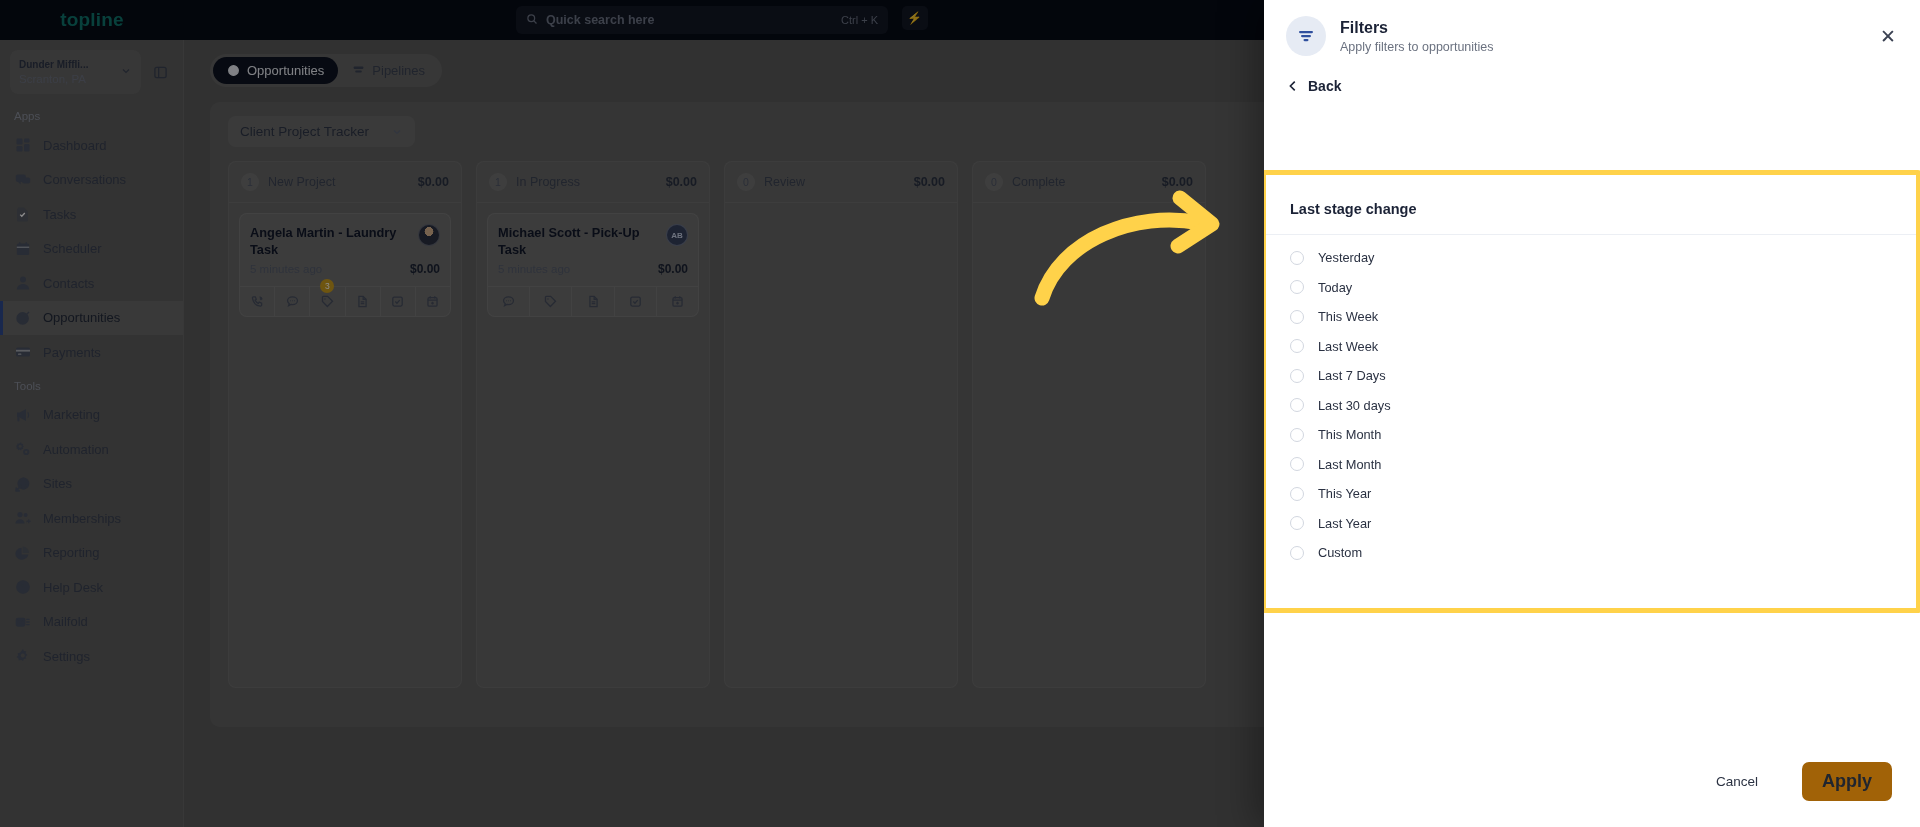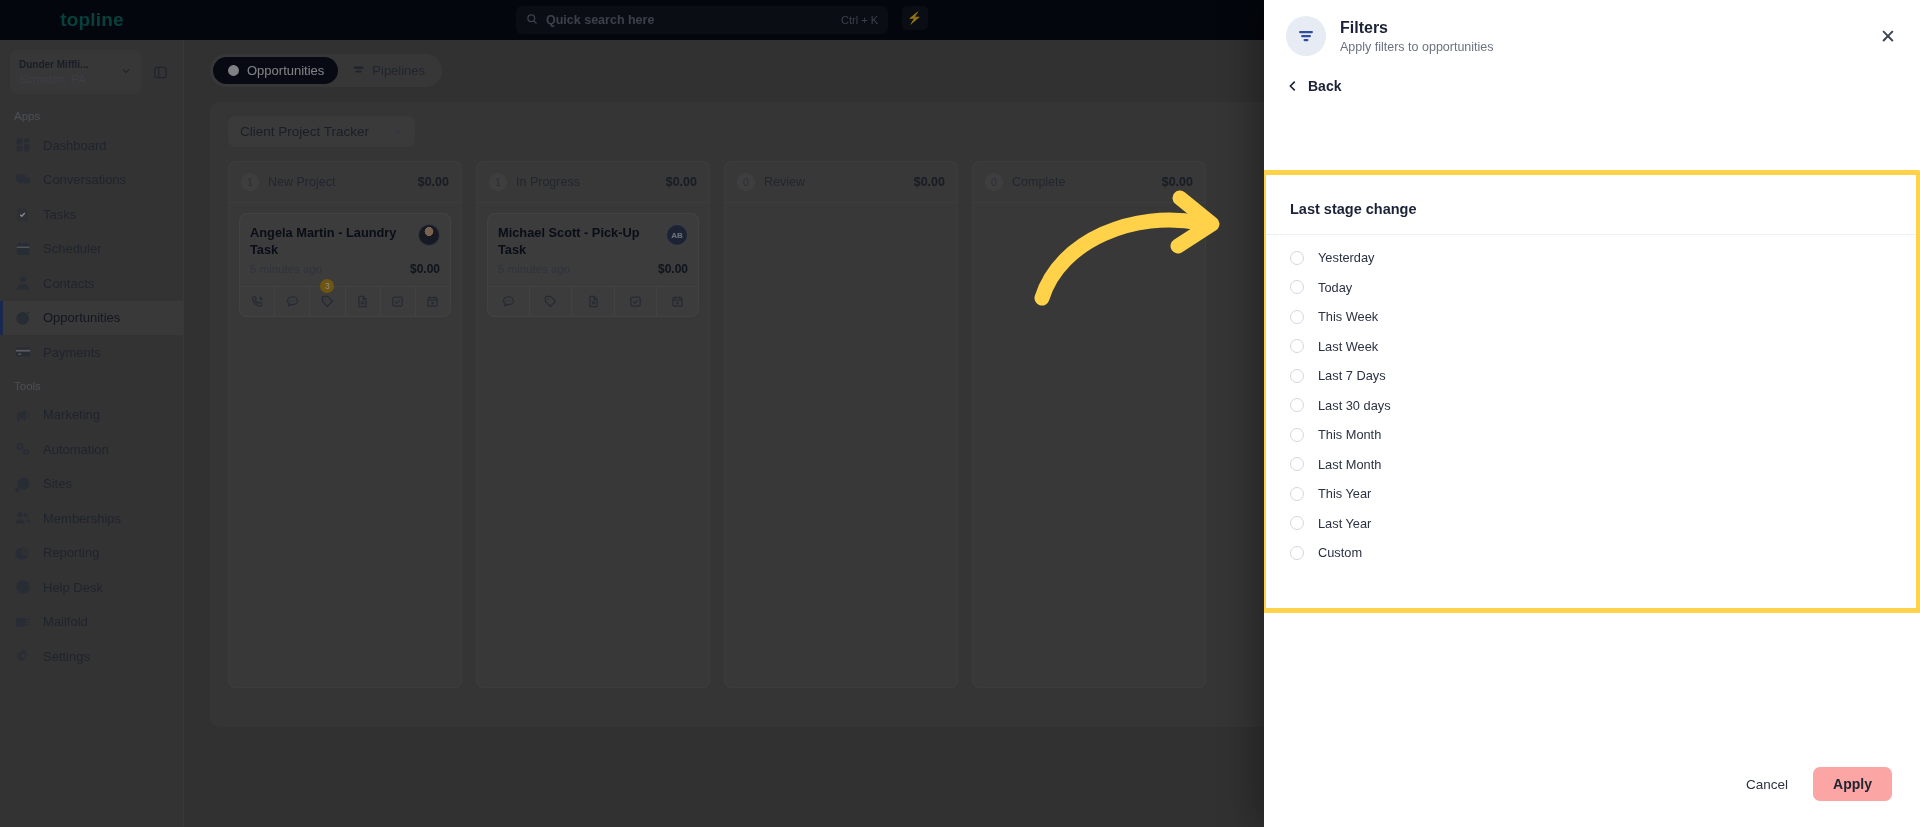--- a/index.html
+++ b/index.html
@@ -185,26 +185,26 @@
   .opt-list { padding: 8px 0; }
   .opt {
     display: flex; align-items: center; gap: 14px; height: 29.5px; padding: 0 24px;
   }
   .radio {
     width: 14px; height: 14px; border-radius: 50%; border: 1.5px solid #d2d7e0; flex: none;
   }
   .opt-label { font-size: 12.8px; color: #2a3142; }
 
   .drawer-foot {
-    display: flex; justify-content: flex-end; align-items: center; gap: 11px;
+    display: flex; justify-content: flex-end; align-items: center; gap: 30px;
     padding: 0 28px 26px 0;
   }
   .btn-cancel { font-size: 13.5px; color: #2b3242; padding: 9px 14px; }
   .btn-apply {
-    background: #fca5a5; color: #20252f; font-size: 14px; font-weight: 600;
+    background: #a16207; color: #20252f; font-size: 18px; font-weight: 600;
     padding: 9px 20px; border-radius: 7px;
   }
 
   
   .arrow { position: absolute; left: 1030px; top: 190px; z-index: 55; pointer-events: none; }
 </style>
 </head>
 <body>
 
 <div id="root">

